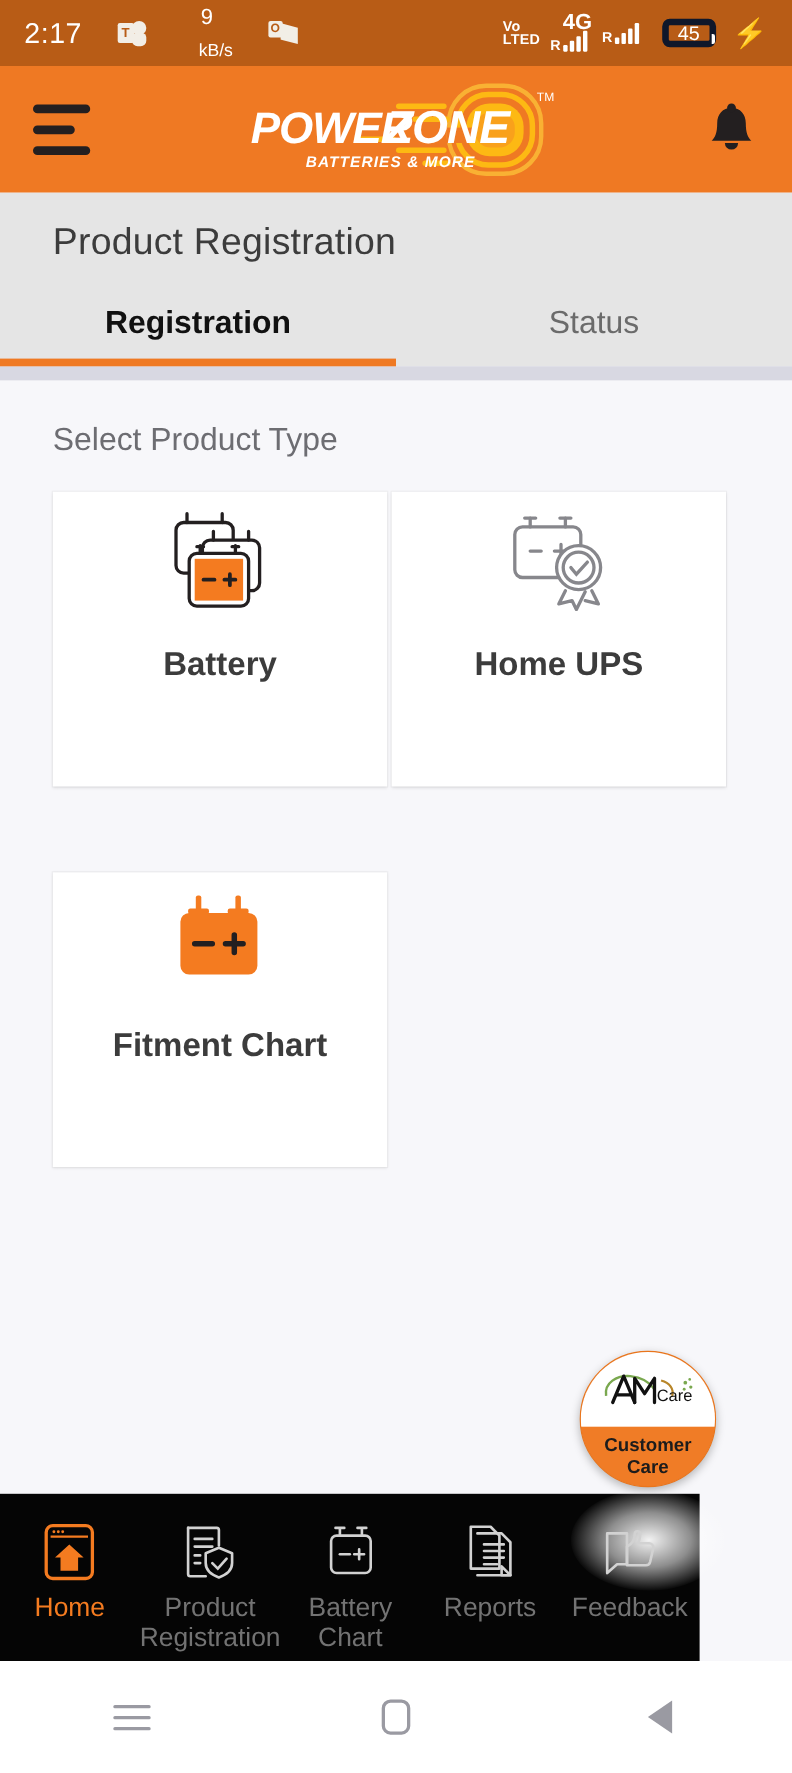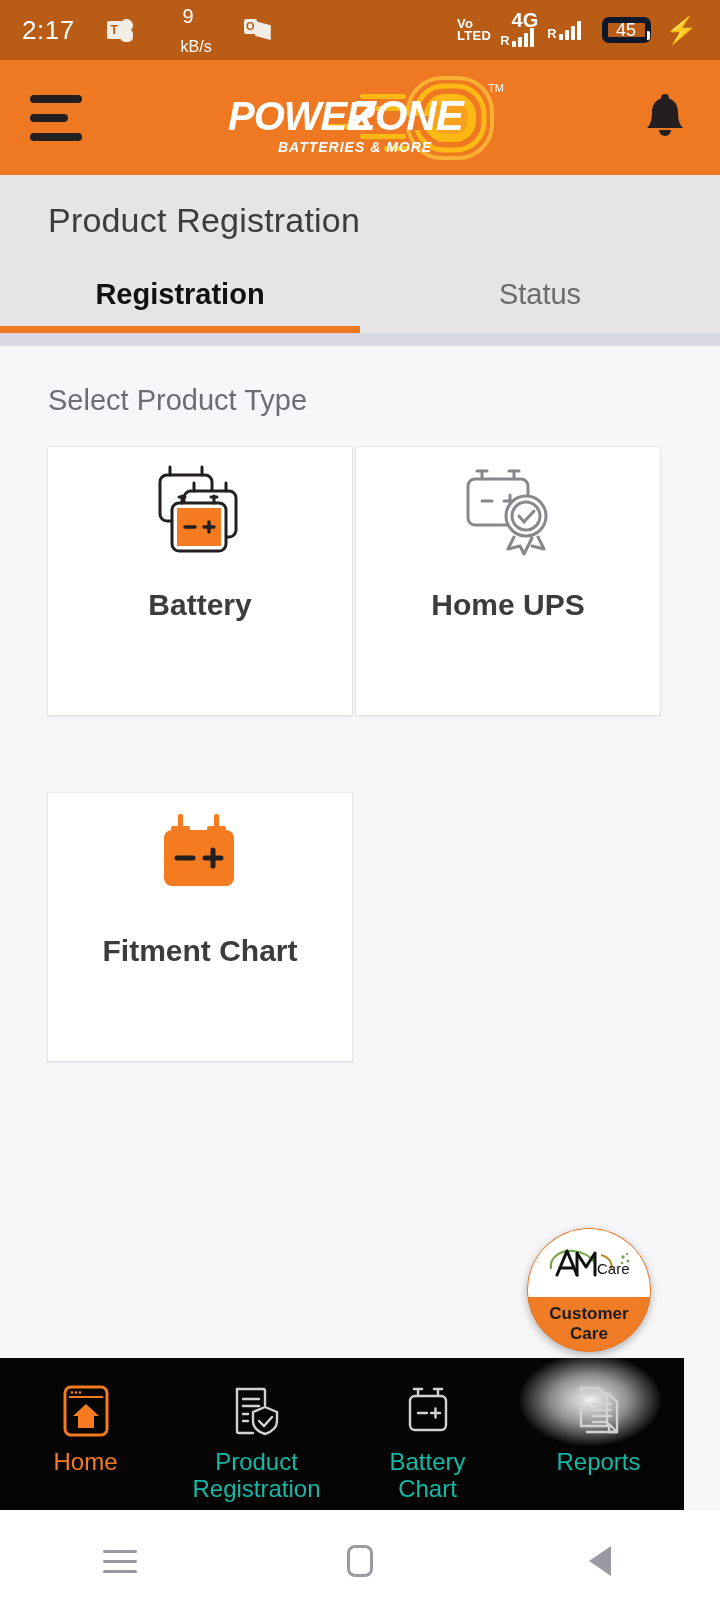--- a/index.html
+++ b/index.html
@@ -140,37 +140,37 @@
     display:flex; align-items:center; justify-content:center;
   }
   .fab-bot{
     height:44%; display:flex; flex-direction:column;
     align-items:center; justify-content:center;
     color:#1c1c1c; font-size:17px; font-weight:bold; line-height:20px;
   }
 
   
   .bottomnav{
-    position:absolute; left:0; bottom:102px; width:684px; height:152px;
+    position:absolute; left:0; bottom:102px; width:636px; height:152px;
     background:#050505; display:flex; align-items:flex-start;
     padding-top:22px;
   }
   .bottomnav:before{
     content:""; position:absolute; left:519px; top:-4px;
     width:142px; height:92px; border-radius:50%;
     background:radial-gradient(ellipse at center, rgba(255,255,255,.95) 0%, rgba(255,255,255,.55) 38%, rgba(255,255,255,0) 72%);
     pointer-events:none;
   }
   .nav-item{
     flex:1; display:flex; flex-direction:column; align-items:center;
     gap:6px; cursor:pointer; position:relative; z-index:2;
   }
   .nav-item .nic{ height:62px; display:flex; align-items:center; justify-content:center; }
   .nav-item .nlbl{
-    font-size:24px; color:#14b8a6; text-align:center; line-height:27px;
+    font-size:24px; color:#737373; text-align:center; line-height:27px;
   }
   .nav-item.active .nlbl{ color:#f47b20; }
 
   
   .androidnav{
     position:absolute; left:0; bottom:0; width:720px; height:102px;
     background:#fff; display:flex; align-items:center; justify-content:space-around;
   }
   .androidnav .abtn{ width:90px; height:60px; display:flex; align-items:center; justify-content:center; cursor:pointer; }
   .a-recents{ display:flex; flex-direction:column; gap:7px; }
@@ -438,20 +438,33 @@
           <path d="M20 20h18M20 26h18M20 32h18M20 38h12"></path>
           <path d="M36 40l8 8h-8z"></path>
         </g>
       </svg>
     </div>
     <div class="nlbl">
       <div>Reports</div>
     </div>
   </div>
 
+  <div class="nav-item">
+    <div class="nic">
+      <svg width="54" height="54" viewBox="0 0 54 54" xmlns="http://www.w3.org/2000/svg">
+        <g fill="none" stroke="#d2d2d2" stroke-width="2.4" stroke-linejoin="round" stroke-linecap="round">
+          <path d="M6 10h18v28h-9l-9 8z"></path>
+          <path d="M24 22c4-2 7-6 7-11 0-4 5-4 5 0 0 3-1 6-2 8h10a4 4 0 0 1 4 4l-3 13a4 4 0 0 1-4 3H24z"></path>
+        </g>
+      </svg>
+    </div>
+    <div class="nlbl">
+      <div>Feedback</div>
+    </div>
+  </div>
 </div>
 
 <div class="androidnav">
   <div class="abtn">
     <div class="a-recents">
         <i></i>
         <i></i>
         <i></i>
       </div>
   </div>

